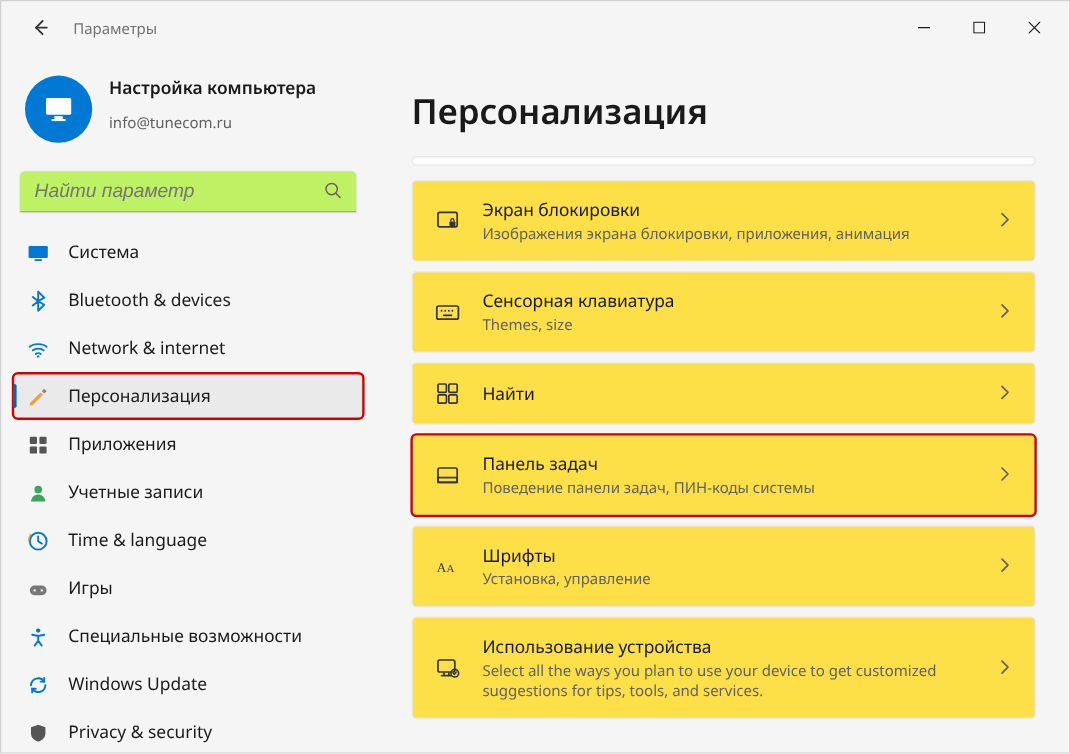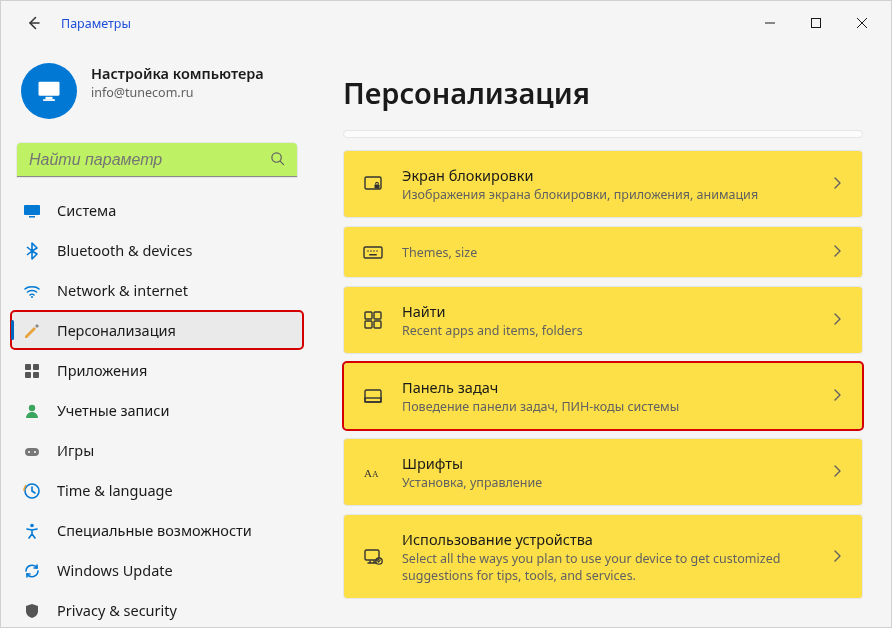--- a/index.html
+++ b/index.html
@@ -28,21 +28,21 @@
   .back-btn {
     width: 28px; height: 28px;
     display: flex; align-items: center; justify-content: center;
     border-radius: 4px;
     cursor: pointer;
     color: #333;
   }
   .app-title {
     font-size: 12.5px;
     margin-left: 14px;
-    color: #1d4ed8;
+    color: #737373;
   }
   .win-controls {
     margin-left: auto;
     display: flex;
     gap: 0;
   }
   .win-btn {
     width: 46px; height: 32px;
     display: flex; align-items: center; justify-content: center;
     cursor: pointer;
@@ -67,21 +67,21 @@
   }
   .avatar {
     width: 56px; height: 56px;
     border-radius: 50%;
     background: #0078d4;
     display: flex; align-items: center; justify-content: center;
     flex-shrink: 0;
   }
   .avatar svg { width: 28px; height: 28px; fill: #fff; }
   .profile-text .name { font-size: 14.5px; font-weight: 600; color: #1a1a1a; }
-  .profile-text .email { font-size: 12.5px; color: #616161; margin-top: 1px; }
+  .profile-text .email { font-size: 12.5px; color: #616161; margin-top: 11px; }
   .search-wrap {
     margin: 8px 6px 14px 6px;
     position: relative;
   }
   .search-input {
     width: 100%;
     height: 34px;
     border: none;
     border-bottom: 1.5px solid #8a8a8a;
     background: #bef264;
@@ -285,36 +285,36 @@
               <svg width="18" height="18" viewBox="0 0 18 18">
                 <circle cx="9" cy="6" r="3.2" fill="#3ba55d"></circle>
                 <path d="M3 16c0-3.3 2.7-6 6-6s6 2.7 6 6" fill="#3ba55d"></path>
               </svg>
             </span>
           <span>Учетные записи</span>
         </div>
         <div class="nav-item">
           <span class="nav-icon">
               <svg width="18" height="18" viewBox="0 0 18 18">
+                <circle cx="9" cy="9" r="7" stroke="#0078d4" stroke-width="1.6" fill="none"></circle>
+                <path d="M9 5v4l3 2" stroke="#0078d4" stroke-width="1.6" fill="none" stroke-linecap="round"></path>
+                <path d="M3 3c-1.5 2-2 4-2 6" stroke="#e8a33d" stroke-width="1.5" fill="none"></path>
+              </svg>
+            </span>
+          <span>Time &amp; language</span>
+        </div>
+        <div class="nav-item">
+          <span class="nav-icon">
+              <svg width="18" height="18" viewBox="0 0 18 18">
                 <rect x="2" y="6" width="14" height="8" rx="4" fill="#777"></rect>
                 <circle cx="6" cy="10" r="1" fill="#fff"></circle>
                 <circle cx="12" cy="10" r="1" fill="#fff"></circle>
               </svg>
             </span>
           <span>Игры</span>
-        </div>
-        <div class="nav-item">
-          <span class="nav-icon">
-              <svg width="18" height="18" viewBox="0 0 18 18">
-                <circle cx="9" cy="9" r="7" stroke="#0078d4" stroke-width="1.6" fill="none"></circle>
-                <path d="M9 5v4l3 2" stroke="#0078d4" stroke-width="1.6" fill="none" stroke-linecap="round"></path>
-                <path d="M3 3c-1.5 2-2 4-2 6" stroke="#e8a33d" stroke-width="1.5" fill="none"></path>
-              </svg>
-            </span>
-          <span>Time &amp; language</span>
         </div>
         <div class="nav-item">
           <span class="nav-icon">
               <svg width="18" height="18" viewBox="0 0 18 18">
                 <circle cx="9" cy="3.5" r="1.8" fill="#0078d4"></circle>
                 <path d="M4 7l5 1 5-1M9 8v4l-3 4M9 12l3 4" stroke="#0078d4" stroke-width="1.6" fill="none" stroke-linecap="round"></path>
               </svg>
             </span>
           <span>Специальные возможности</span>
         </div>
@@ -365,39 +365,39 @@
             <svg width="22" height="22" viewBox="0 0 22 22">
               <rect x="2" y="6" width="18" height="11" rx="1.5" stroke="currentColor" stroke-width="1.4" fill="none"></rect>
               <circle cx="6" cy="10" r="0.8" fill="currentColor"></circle>
               <circle cx="9" cy="10" r="0.8" fill="currentColor"></circle>
               <circle cx="12" cy="10" r="0.8" fill="currentColor"></circle>
               <circle cx="15" cy="10" r="0.8" fill="currentColor"></circle>
               <rect x="7" y="13" width="8" height="1.6" rx="0.8" fill="currentColor"></rect>
             </svg>
           </span>
         <div class="setting-text">
+          <div class="setting-title">Сенсорная клавиатура</div>
           <div class="setting-desc">Themes, size</div>
         </div>
         <span class="chevron"><svg width="14" height="14" viewBox="0 0 14 14">
               <path d="M5 2l5 5-5 5" stroke="currentColor" stroke-width="1.4" fill="none" stroke-linecap="round" stroke-linejoin="round"></path>
             </svg></span>
       </div>
 
       <div class="setting-card">
         <span class="setting-icon">
             <svg width="22" height="22" viewBox="0 0 22 22">
               <rect x="3" y="3" width="7" height="7" rx="1" stroke="currentColor" stroke-width="1.4" fill="none"></rect>
               <rect x="12" y="3" width="7" height="7" rx="1" stroke="currentColor" stroke-width="1.4" fill="none"></rect>
               <rect x="3" y="12" width="7" height="7" rx="1" stroke="currentColor" stroke-width="1.4" fill="none"></rect>
               <rect x="12" y="12" width="7" height="7" rx="1" stroke="currentColor" stroke-width="1.4" fill="none"></rect>
             </svg>
           </span>
         <div class="setting-text">
           <div class="setting-title">Найти</div>
-          <div class="setting-desc">Recent apps and items, folders</div>
         </div>
         <span class="chevron"><svg width="14" height="14" viewBox="0 0 14 14">
               <path d="M5 2l5 5-5 5" stroke="currentColor" stroke-width="1.4" fill="none" stroke-linecap="round" stroke-linejoin="round"></path>
             </svg></span>
       </div>
 
       <div class="setting-card highlight-red">
         <span class="setting-icon">
             <svg width="22" height="22" viewBox="0 0 22 22">
               <rect x="3" y="5" width="16" height="12" rx="1.5" stroke="currentColor" stroke-width="1.4" fill="none"></rect>

